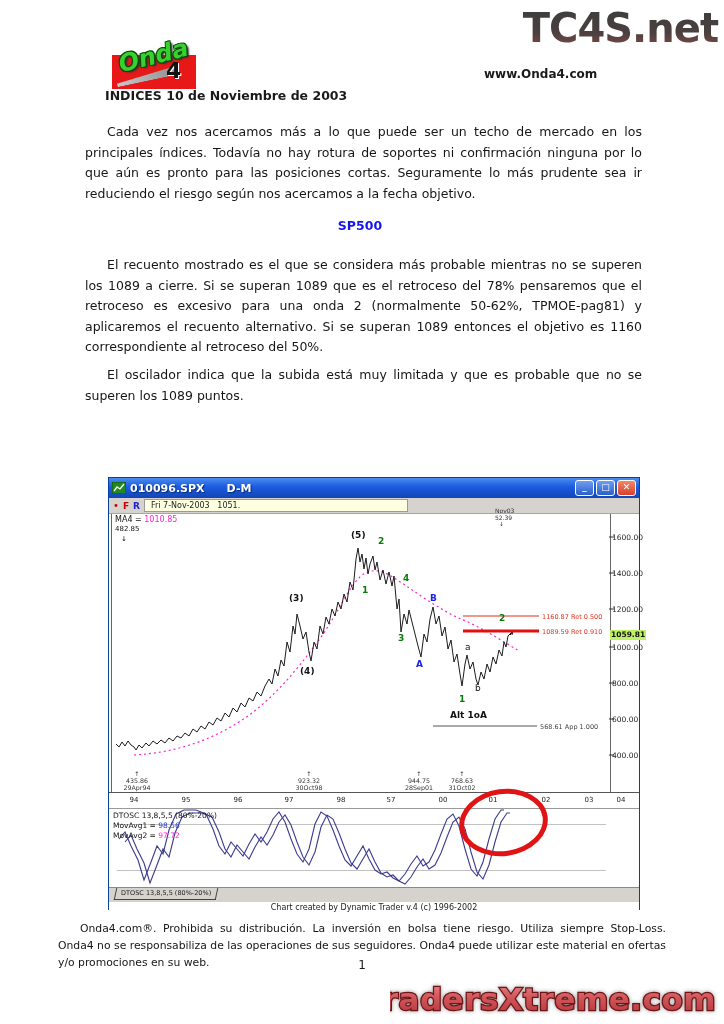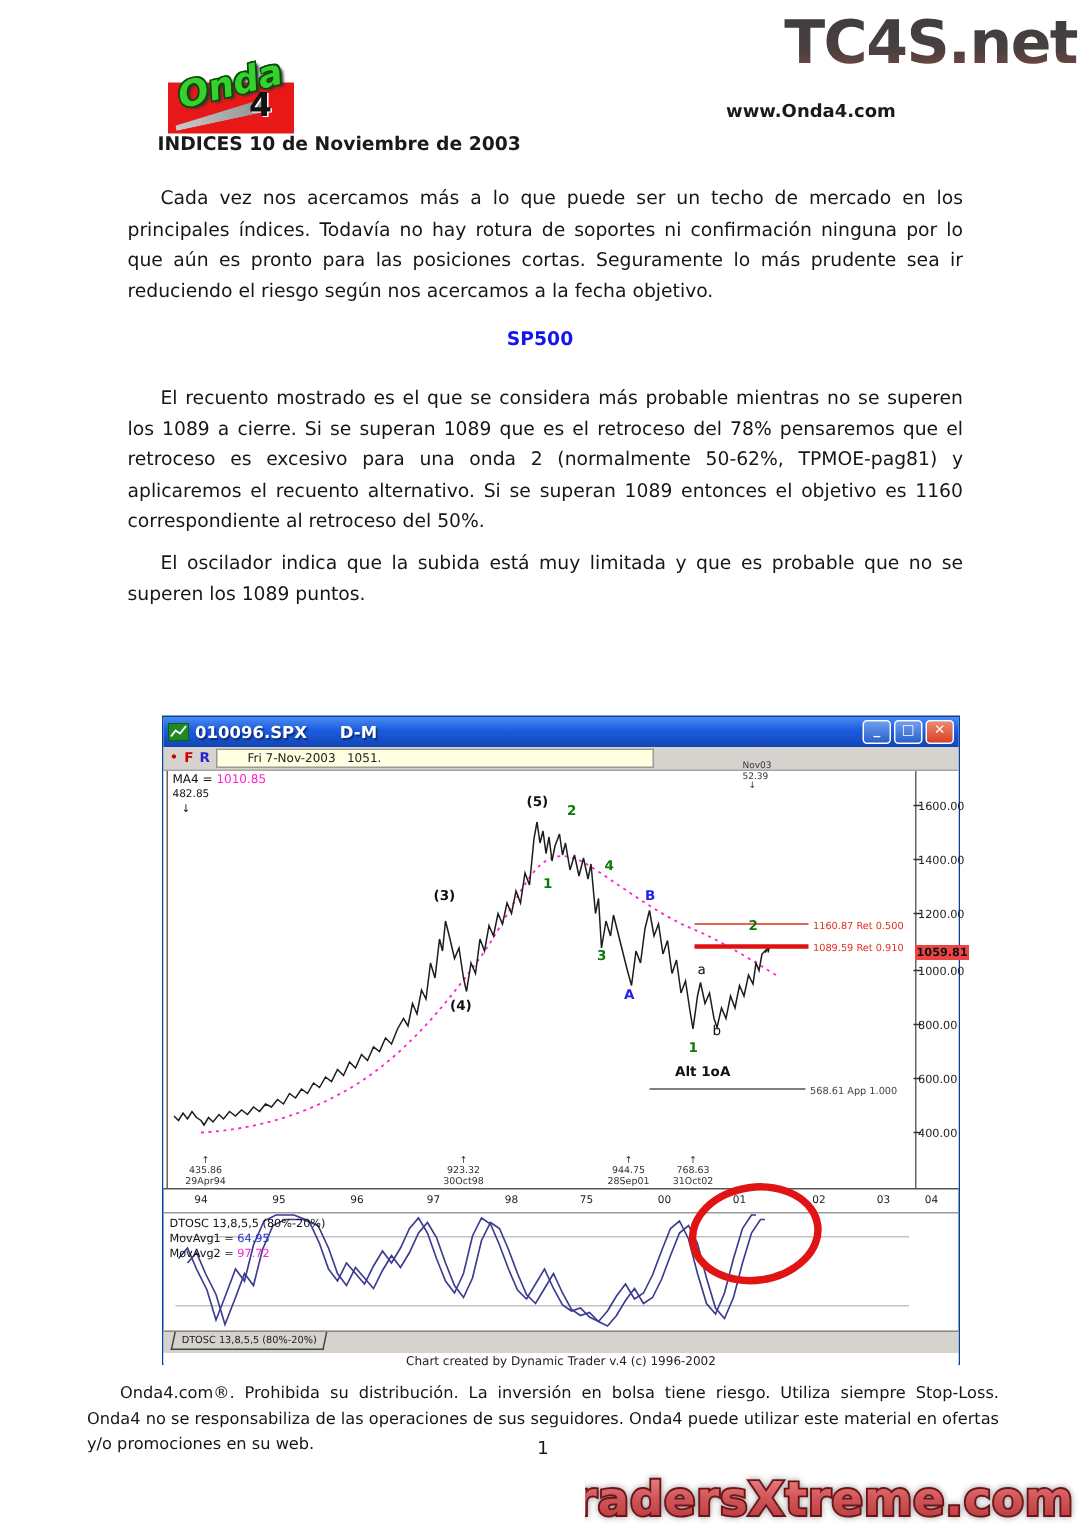--- a/index.html
+++ b/index.html
@@ -12,25 +12,25 @@
   .titlebar{height:20px;background:linear-gradient(180deg,#4a8cf0 0%,#1c5ae0 45%,#1246b4 100%);
             display:flex;align-items:center;padding:0 3px;gap:4px;}
   .title-txt{color:#fff;font-weight:bold;font-size:11px;text-shadow:1px 1px 1px #0a2c78;white-space:pre;}
   .winbtns{margin-left:auto;display:flex;gap:2px;}
   .wbtn{width:17px;height:14px;border:1px solid #fff;border-radius:3px;color:#fff;font-size:9px;line-height:12px;
         text-align:center;background:linear-gradient(180deg,#6f9ef2,#2a60c8);font-weight:bold;}
   .wbtn.close{background:linear-gradient(180deg,#f08868,#d8402a);}
   .toolbar{height:15px;background:#d6d3ce;border-bottom:1px solid #a8a5a0;display:flex;align-items:center;
            padding:0 4px;gap:4px;font-size:9px;}
   .datefield{background:#ffffe1;border:1px solid #9a9a9a;height:11px;line-height:11px;font-size:8px;
-             padding:0 20px;width:250px;color:#222;white-space:pre;}
+             padding:0 6px;width:250px;color:#222;white-space:pre;}
   .pricepane{position:relative;height:278px;background:#fff;}
   .plotborder{position:absolute;left:2px;top:0;bottom:0;width:498px;border-left:1px solid #666;border-right:1px solid #666;}
   .ylabel{position:absolute;left:503px;font-size:7.5px;color:#222;}
-  .pricetag{position:absolute;left:501px;top:116px;background:#ef4444;color:#111;font-size:7.5px;font-weight:bold;padding:0 1px;line-height:10px;}
+  .pricetag{position:absolute;left:501px;top:116px;background:#bef264;color:#111;font-size:7.5px;font-weight:bold;padding:0 1px;line-height:10px;}
   .wave{position:absolute;font-weight:bold;font-size:9px;}
   .wg{color:#0a7a0a;} .wb{color:#2222ee;} .wk{color:#111;}
   .retlab{position:absolute;font-size:6.5px;color:#e03020;white-space:nowrap;}
   .applab{position:absolute;font-size:6.5px;color:#444;white-space:nowrap;}
   .pivot{position:absolute;font-size:6.3px;line-height:6.8px;text-align:center;color:#333;white-space:nowrap;}
   .readout{position:absolute;left:6px;top:1px;font-size:8px;line-height:9px;color:#111;}
   .magenta{color:#ff22cc;} .blueval{color:#2233cc;}
   .lastbar{position:absolute;left:386px;top:-6px;font-size:6px;line-height:6.5px;color:#333;}
   .xaxis{position:relative;height:15px;border-top:1px solid #555;}
   .xaxis .yr{position:absolute;top:3px;font-size:7px;color:#222;transform:translateX(-50%);}
@@ -191,39 +191,39 @@
       <span>↑</span><br><span>768.63</span><br><span>31Oct02</span>
     </div>
   </div>
 
   <div class="xaxis">
     <span class="yr" style="left:25px;">94</span>
     <span class="yr" style="left:77px;">95</span>
     <span class="yr" style="left:129px;">96</span>
     <span class="yr" style="left:180px;">97</span>
     <span class="yr" style="left:232px;">98</span>
-    <span class="yr" style="left:282px;">75</span>
+    <span class="yr" style="left:282px;">57</span>
     <span class="yr" style="left:334px;text-align:right;">00</span>
     <span class="yr" style="left:384px;">01</span>
     <span class="yr" style="left:437px;">02</span>
     <span class="yr" style="left:480px;">03</span>
     <span class="yr" style="left:512px;">04</span>
   </div>
 
   <div class="oscpane">
     <div class="oscline" style="top:15px;"></div>
     <div class="oscline" style="top:61px;"></div>
     <svg class="abs" style="left:0;top:0;" width="530" height="78">
       <path id="oscp" d="M10,30 L16,23 L22,37 L29,51 L35,71 L42,53 L48,37 L54,45 L60,21 L67,5 L75,1 L87,1 L97,5 L104,20 L110,37 L116,45 L122,33 L128,40 L134,47 L140,35 L146,25 L152,33 L158,23 L164,10 L170,3 L176,13 L182,30 L188,45 L194,53 L200,40 L206,15 L212,3 L218,7 L224,21 L230,37 L236,51 L242,57 L248,47 L254,37 L260,50 L266,61 L272,65 L278,63 L284,69 L290,72 L296,65 L302,55 L308,47 L314,57 L320,53 L326,41 L332,25 L338,10 L344,5 L350,17 L356,40 L362,60 L368,67 L374,53 L380,30 L386,10 L392,1 L395,1" fill="none" stroke="#3b3b8f" stroke-width="1.1"></path>
       <use href="#oscp" transform="translate(6,3)" stroke="#ff33cc"></use>
     </svg>
     <div class="osctxt" style="top:2px;">DTOSC 13,8,5,5 (80%-20%)</div>
     <div class="osctxt" style="top:12px;">
       <span>MovAvg1 =</span>
-      <span class="blueval">64.95</span>
+      <span class="blueval">98.56</span>
     </div>
     <div class="osctxt" style="top:22px;">
       <span>MovAvg2 =</span>
       <span class="magenta">97.72</span>
     </div>
   </div>
 
   <div class="tabrow">
     <div class="tab"><span>DTOSC 13,8,5,5 (80%-20%)</span></div>
   </div>

